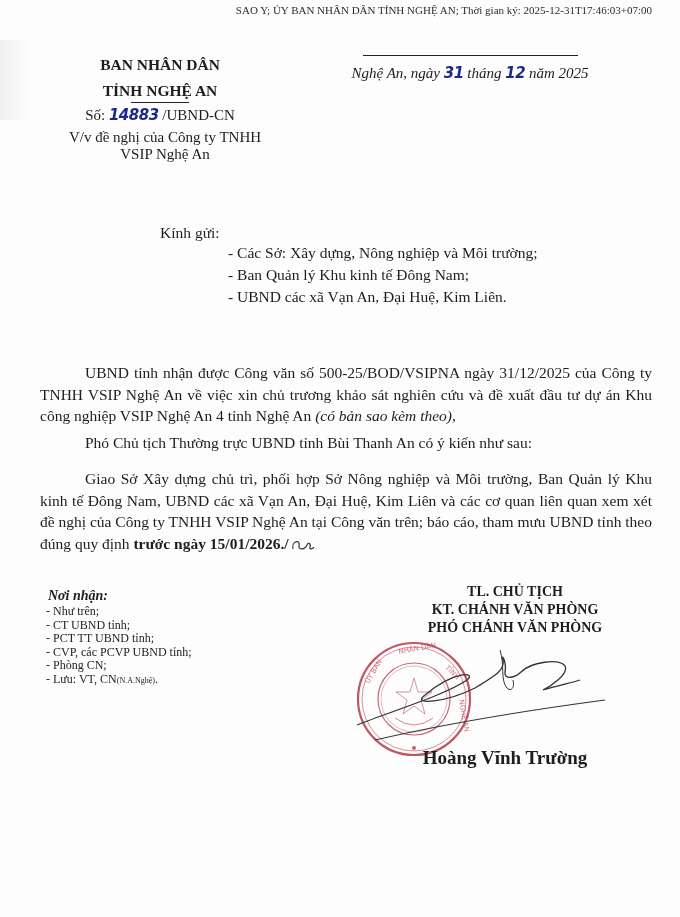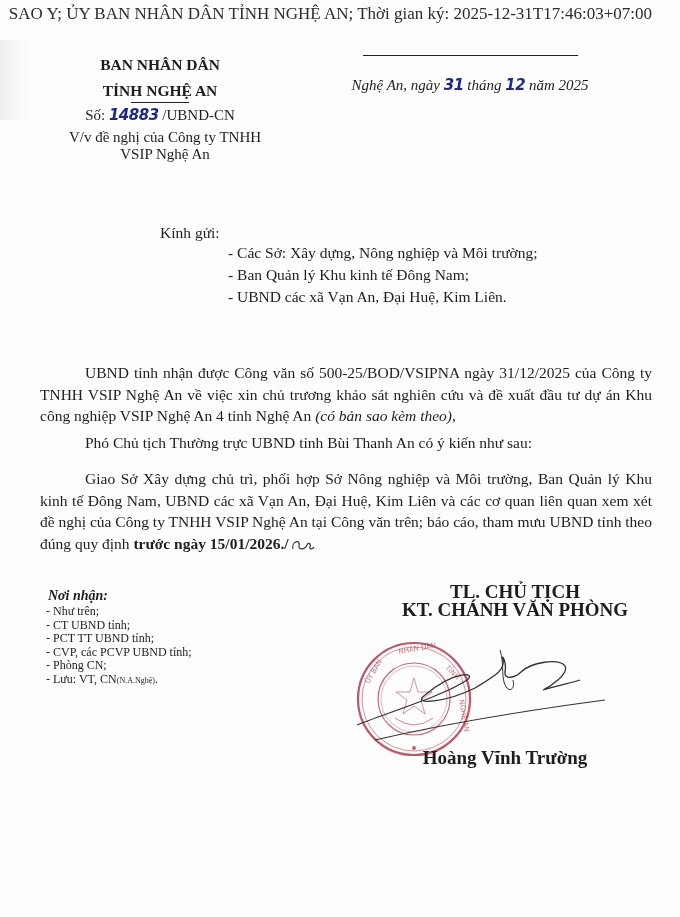--- a/index.html
+++ b/index.html
@@ -1,42 +1,42 @@
 <!DOCTYPE html>
 <html><head>
 <meta charset="utf-8">
 <style>
   html, body { margin: 0; padding: 0; }
   body {
     width: 680px; height: 917px; background: #fdfdfd; position: relative; overflow: hidden;
     font-family: "Liberation Serif", "DejaVu Serif", serif; color: #1d1d1d;
   }
   .abs { position: absolute; white-space: nowrap; }
-  .sig-banner { top: 4px; right: 28px; font-size: 17px; color: #2b2b2b; }
+  .sig-banner { top: 4px; right: 28px; font-size: 11px; color: #2b2b2b; }
   .hdr-left { left: 60px; top: 56px; width: 200px; text-align: center; }
   .org1 { font-weight: bold; font-size: 15.5px; }
   .org2 { font-weight: bold; font-size: 15.5px; margin-top: 8px; }
   .underline-short { width: 58px; height: 1px; background: #222; margin: 2px auto 0; }
   .docno { font-size: 15px; margin-top: 3px; }
   .hand { color: #1b2a8a; font-family: "DejaVu Sans", sans-serif; font-style: italic; font-weight: bold; font-size: 15px; letter-spacing: -0.5px; }
   .subject { left: 40px; top: 129px; width: 250px; text-align: center; font-size: 15px; line-height: 17px; white-space: normal; }
   .hdr-right { left: 280px; top: 54px; width: 380px; text-align: center; }
   .nation { font-weight: bold; font-size: 15.5px; }
   .motto { font-weight: bold; font-size: 15.5px; }
   .underline-long { width: 215px; height: 1px; background: #222; margin: 1px auto 0; }
-  .dateline { font-style: italic; font-size: 15px; margin-top: 20px; }
+  .dateline { font-style: italic; font-size: 15px; margin-top: 8px; }
   .kinhgui { left: 160px; top: 224px; font-size: 15.5px; }
   .recip { left: 228px; font-size: 15.5px; }
   .para { left: 40px; width: 612px; font-size: 15.5px; line-height: 21.5px; text-align: justify; white-space: normal; }
   .indent { text-indent: 45px; }
   .bold { font-weight: bold; margin-top: 19px; }
   .noinhan-title { left: 48px; top: 588px; font-weight: bold; font-style: italic; font-size: 14px; }
   .noinhan-list { left: 46px; top: 605px; font-size: 12px; line-height: 13.5px; }
   .small-caps { font-size: 8px; }
-  .sign-block { left: 360px; top: 583px; width: 310px; text-align: center; font-weight: bold; font-size: 19px; line-height: 18px; }
+  .sign-block { left: 360px; top: 583px; width: 310px; text-align: center; font-weight: bold; font-size: 14px; line-height: 18px; }
   .signer { left: 380px; top: 747px; width: 250px; text-align: center; font-weight: bold; font-size: 19px; }
   .seal { left: 355px; top: 640px; width: 118px; height: 118px; }
   .scribble { left: 355px; top: 640px; width: 300px; height: 110px; }
   .shadow-left { left: 0; top: 40px; width: 30px; height: 80px; background: linear-gradient(90deg, rgba(200,200,200,0.25), rgba(255,255,255,0)); }
 </style>
 </head>
 <body>
 
 <div class="abs shadow-left"></div>
 
@@ -105,14 +105,15 @@
 
 <svg class="abs scribble" viewBox="0 0 300 110">
   <path d="M2 85 C40 70, 90 55, 112 40 C122 32, 100 30, 70 55 C55 66, 92 62, 120 48 C140 36, 150 30, 148 20 C146 12, 152 22, 150 32 C149 40, 160 38, 166 32 C176 22, 204 18, 210 26 C214 34, 196 46, 188 50 C200 46, 220 42, 225 40" fill="none" stroke="#333" stroke-width="1.3"></path>
   <path d="M20 100 C80 86, 160 72, 250 60" fill="none" stroke="#333" stroke-width="1.1"></path>
   <path d="M145 10 C150 25, 145 40, 152 48 C156 52, 160 48, 158 40" fill="none" stroke="#333" stroke-width="1"></path>
 </svg>
 
 <div class="abs sign-block">
   <div>TL. CHỦ TỊCH</div>
   <div>KT. CHÁNH VĂN PHÒNG</div>
+  <div>PHÓ CHÁNH VĂN PHÒNG</div>
 </div>
 <div class="abs signer">Hoàng Vĩnh Trường</div>
 
 </body></html>

